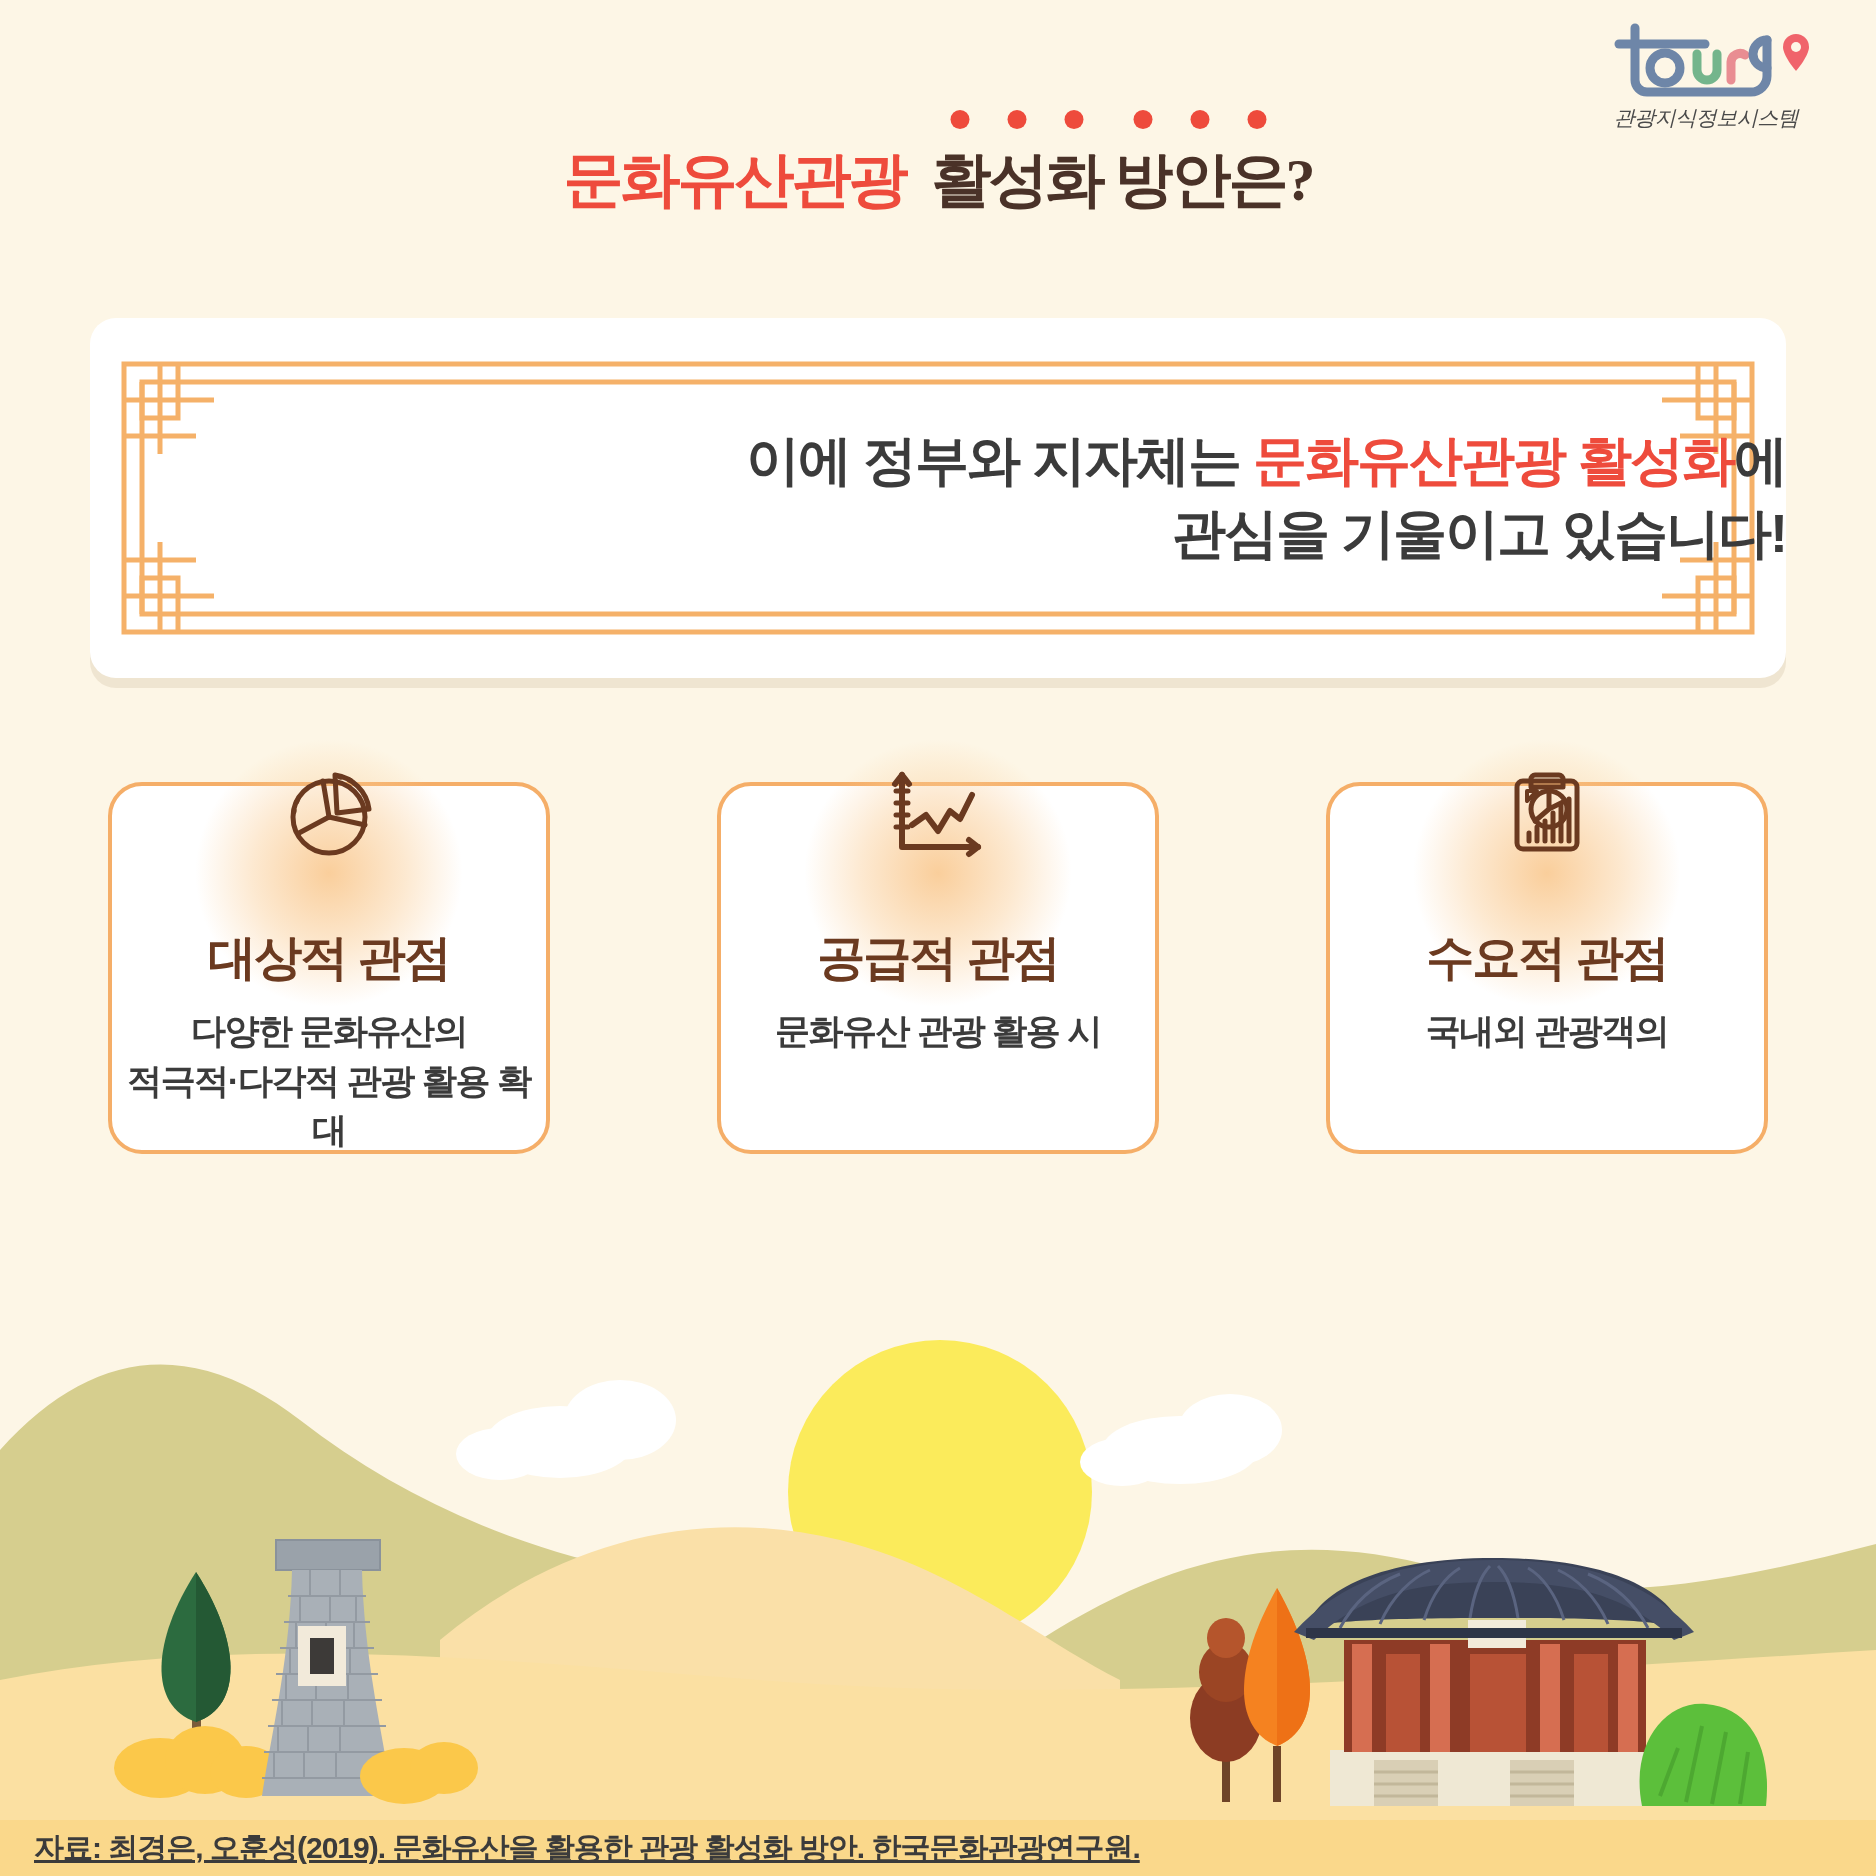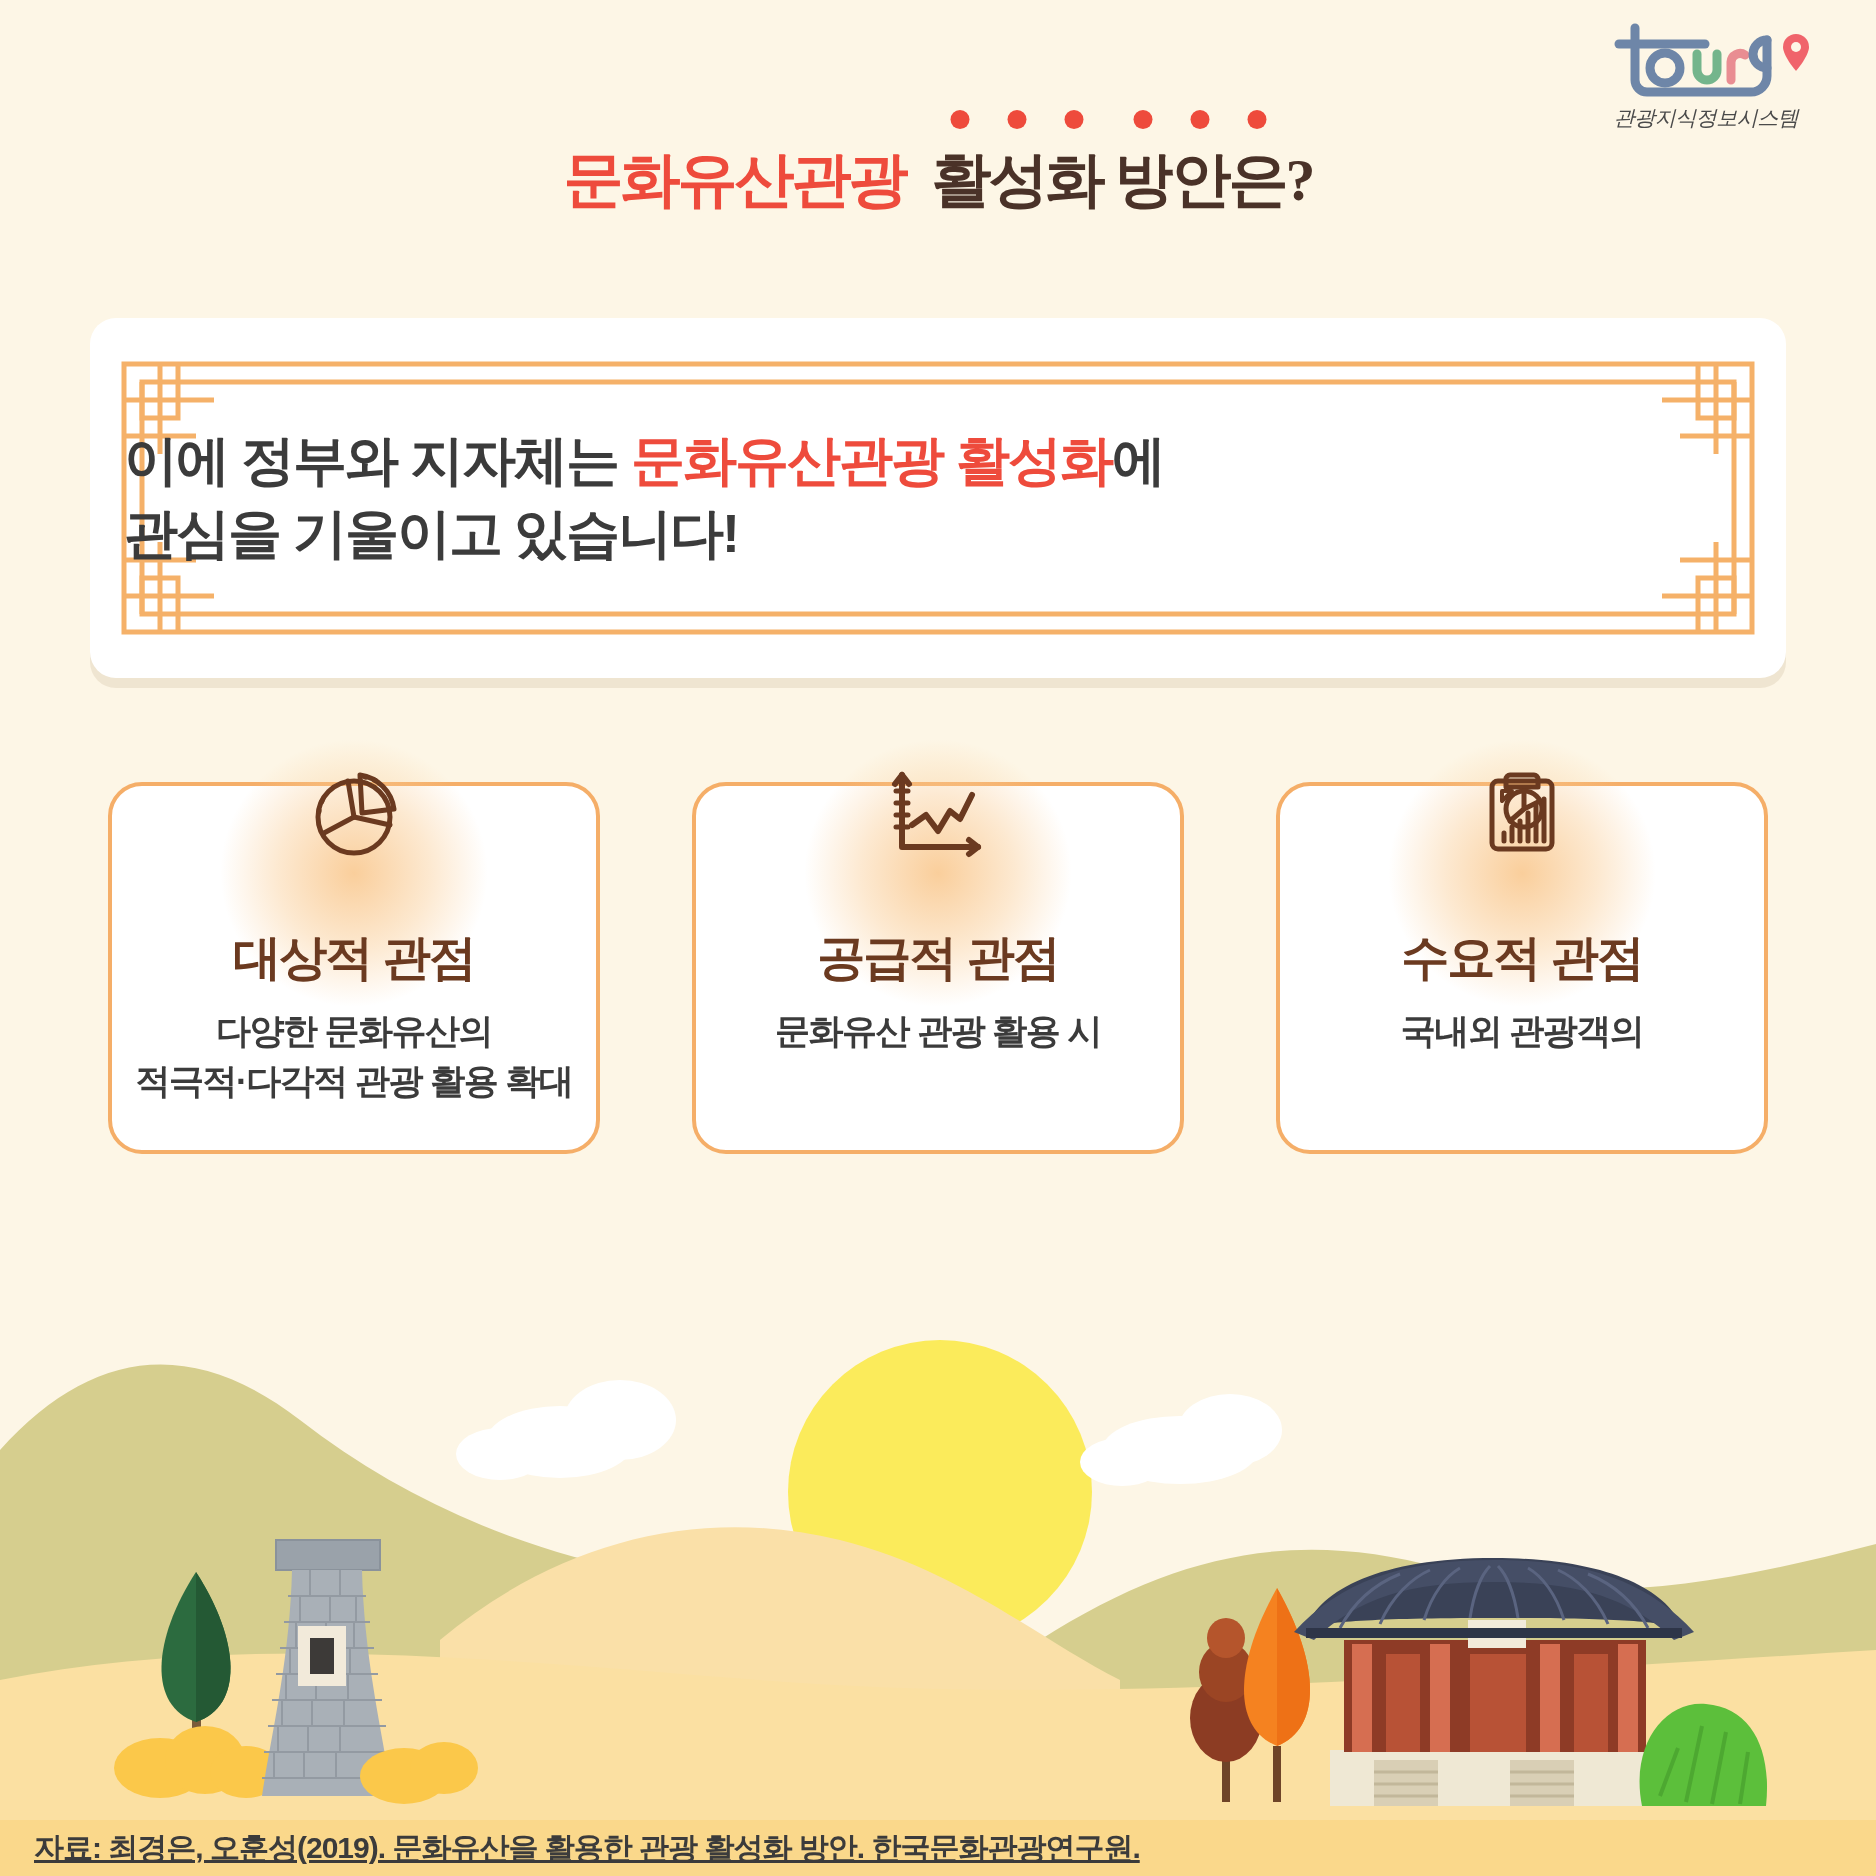--- a/index.html
+++ b/index.html
@@ -52,38 +52,37 @@
   
   .banner{
     position:absolute; left:90px; top:318px;
     width:1696px; height:360px;
     background:#FFFFFF; border-radius:26px;
     box-shadow:0 10px 0 rgba(214,193,168,.33);
   }
   .fret{ position:absolute; inset:0; }
   .banner-text{
     position:absolute; left:0; top:0; width:100%; height:100%;
-    display:flex; flex-direction:column; align-items:flex-start; justify-content:center;
+    display:flex; flex-direction:column; align-items:flex-end; justify-content:center;
     gap:0;
-    padding-left:34px;
   }
   .banner-line{
     font-size:54px; font-weight:700; color:#3B3B3B; letter-spacing:-2px;
     white-space:nowrap;
   }
   .banner-line b{ color:#EE4B3C; font-weight:800; }
 
   
   .cards{
     position:absolute; left:108px; top:782px;
     width:1660px; height:372px;
     display:flex; justify-content:space-between;
   }
   .card{
-    position:relative; width:492px; height:372px;
+    position:relative; width:442px; height:372px;
     background:#FFFFFF; border:4px solid #F5AE68; border-radius:34px;
   }
   .glow{
     position:absolute; top:-48px; left:50%; transform:translateX(-50%);
     width:270px; height:270px; border-radius:50%;
     background:radial-gradient(circle, rgba(248,190,122,.75) 0%, rgba(250,206,152,.45) 40%, rgba(253,230,202,0) 70%);
     pointer-events:none;
   }
   .card-icon{
     position:absolute; top:-28px; left:50%; transform:translateX(-50%);

